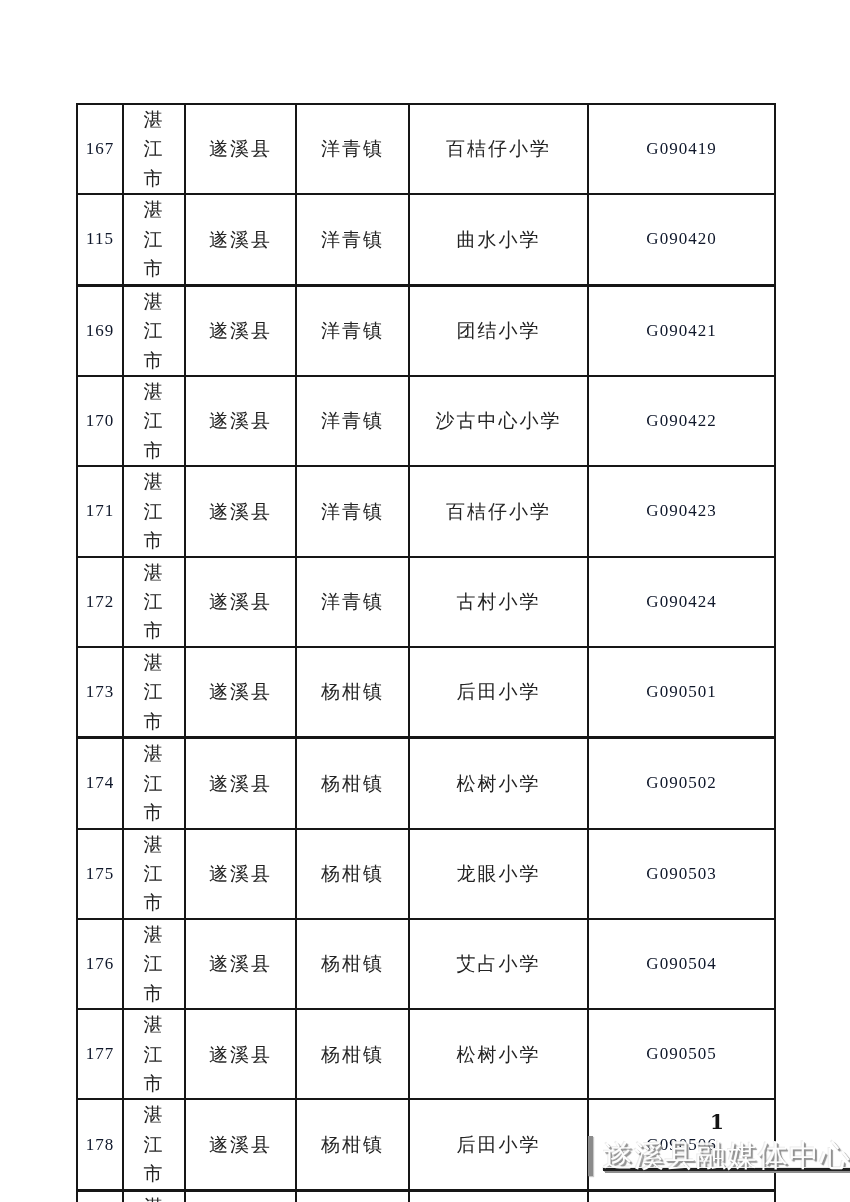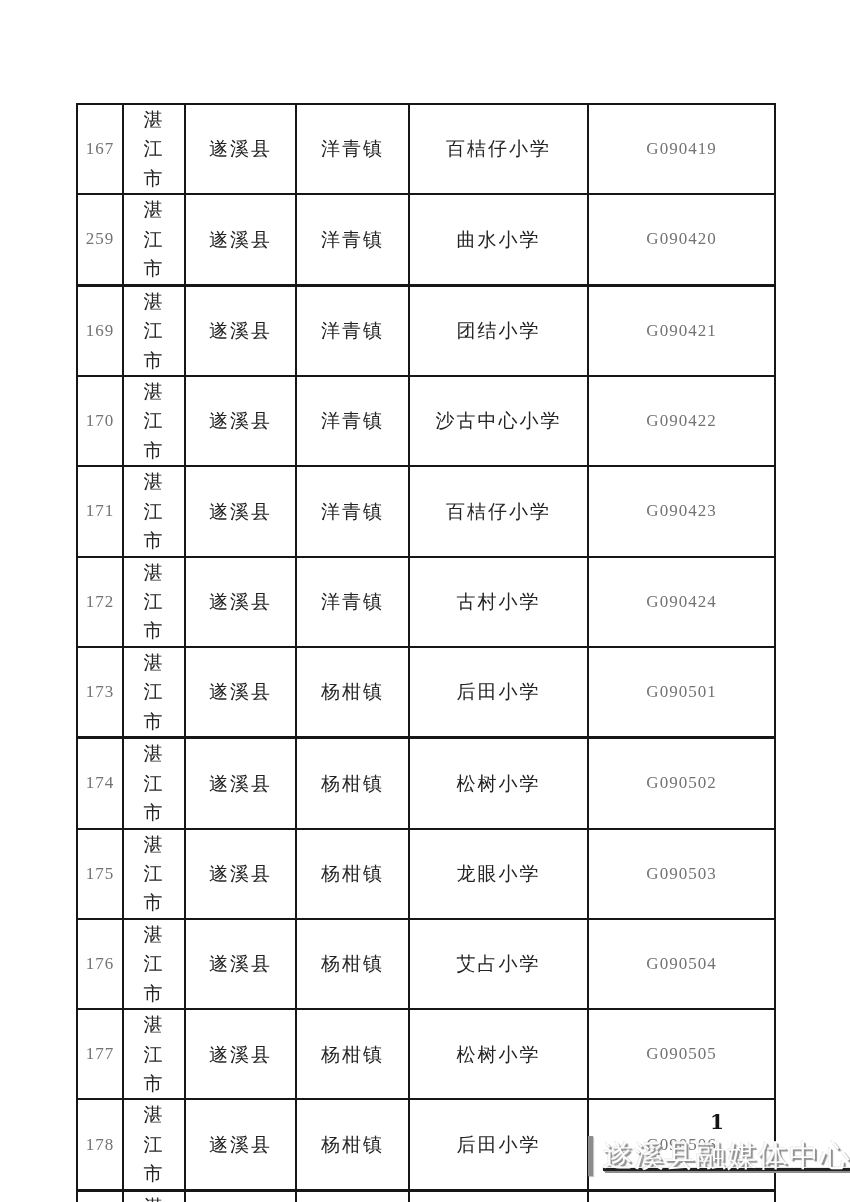--- a/index.html
+++ b/index.html
@@ -35,21 +35,21 @@
   td.cjk {
     font-size: 19px;
     letter-spacing: 2px;
     line-height: 1.55;
     color: #242424;
   }
   td.city { padding: 0 11px; }
   td.num {
     font-size: 17px;
     letter-spacing: 1px;
-    color: #737373;
+    color: #0f172a;
   }
 
   
   .page-number {
     position: absolute;
     left: 704px;
     top: 1110px;
     width: 26px;
     text-align: center;
     font-size: 20px;
@@ -101,21 +101,21 @@
     <tbody>
         <tr>
           <td class="num">167</td>
           <td class="cjk city">湛江市</td>
           <td class="cjk">遂溪县</td>
           <td class="cjk">洋青镇</td>
           <td class="cjk">百桔仔小学</td>
           <td class="num">G090419</td>
         </tr>
         <tr>
-          <td class="num">259</td>
+          <td class="num">115</td>
           <td class="cjk city">湛江市</td>
           <td class="cjk">遂溪县</td>
           <td class="cjk">洋青镇</td>
           <td class="cjk">曲水小学</td>
           <td class="num">G090420</td>
         </tr>
         <tr class="thick-top">
           <td class="num">169</td>
           <td class="cjk city">湛江市</td>
           <td class="cjk">遂溪县</td>

